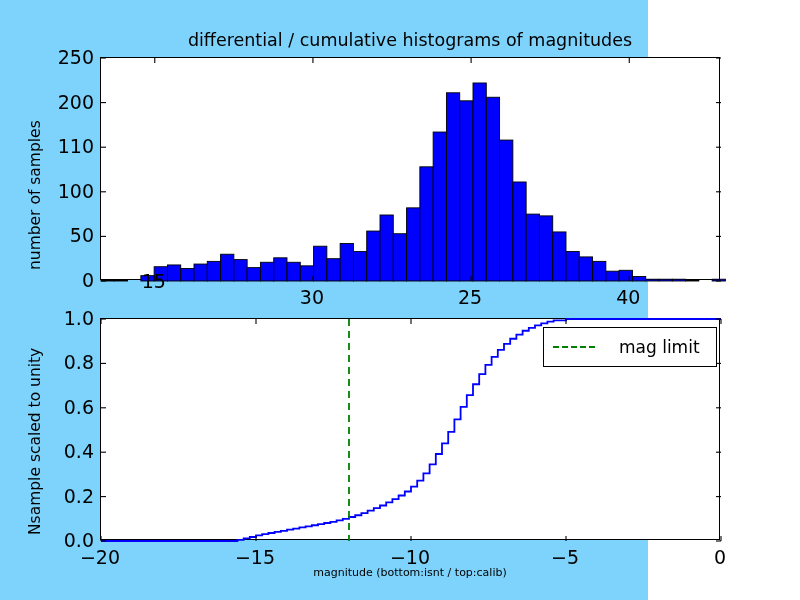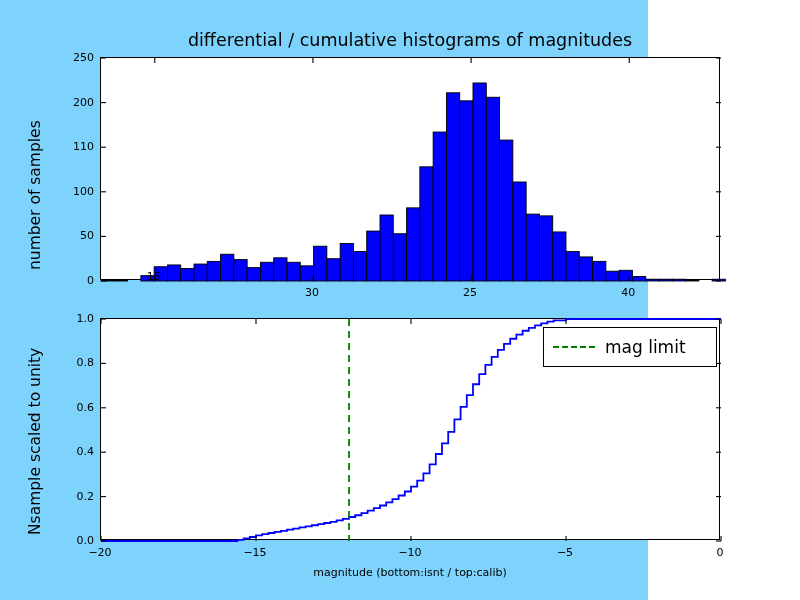--- a/index.html
+++ b/index.html
@@ -78,41 +78,41 @@
     text-align: center;
     font-size: 11px;
     color: #000000;
     white-space: nowrap;
   }
   #xlabel-bottom {
     top: 566px;
   }
   .tick-label {
     position: absolute;
-    font-size: 11px;
+    font-size: 19px;
     color: #000000;
     white-space: nowrap;
     text-align: center;
   }
   .ytick-label {
     text-align: right;
     transform: translateY(-50%);
   }
   .xtick-label {
     transform: translateX(-50%);
   }
   .legend-box {
     position: absolute;
     box-sizing: border-box;
     border: 1.2px solid #000000;
     background: #ffffff;
     display: flex;
     align-items: center;
     padding: 0 9px;
-    gap: 10px;
+    gap: 24px;
   }
   #legend-cumulative {
     left: 543px;
     top: 327px;
     width: 174px;
     height: 40px;
   }
   .legend-line {
     width: 42px;
     height: 0;

